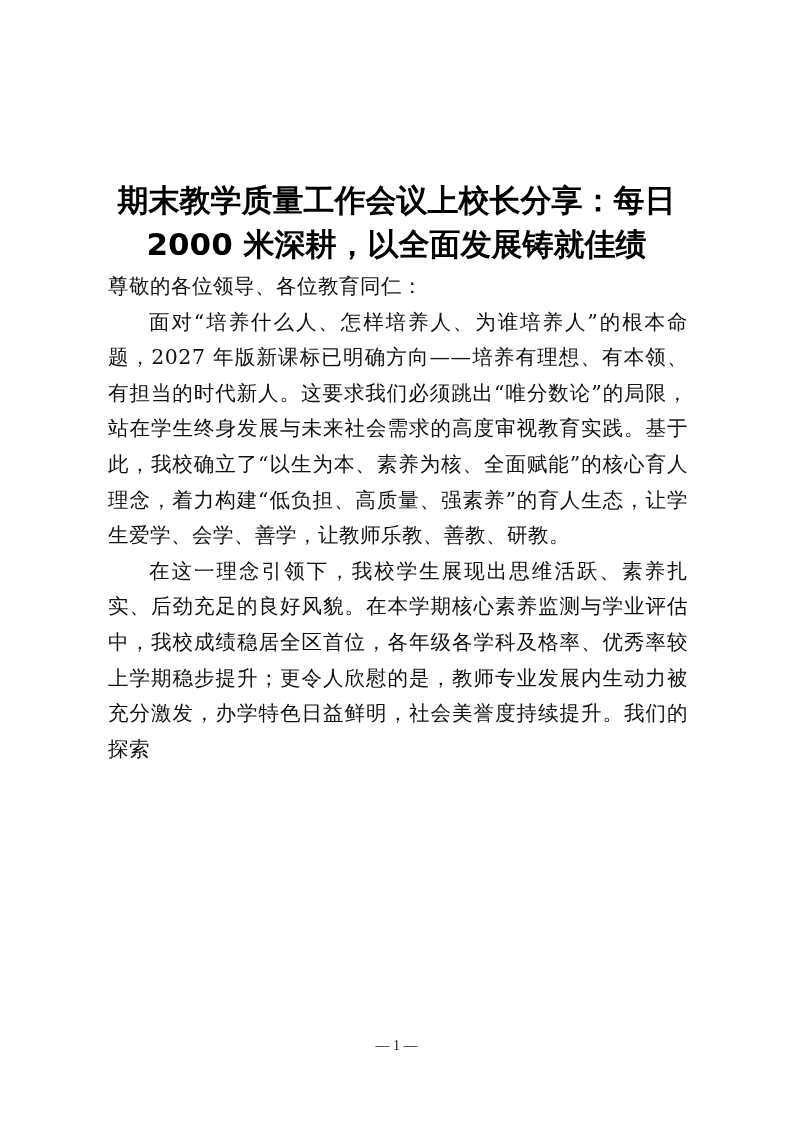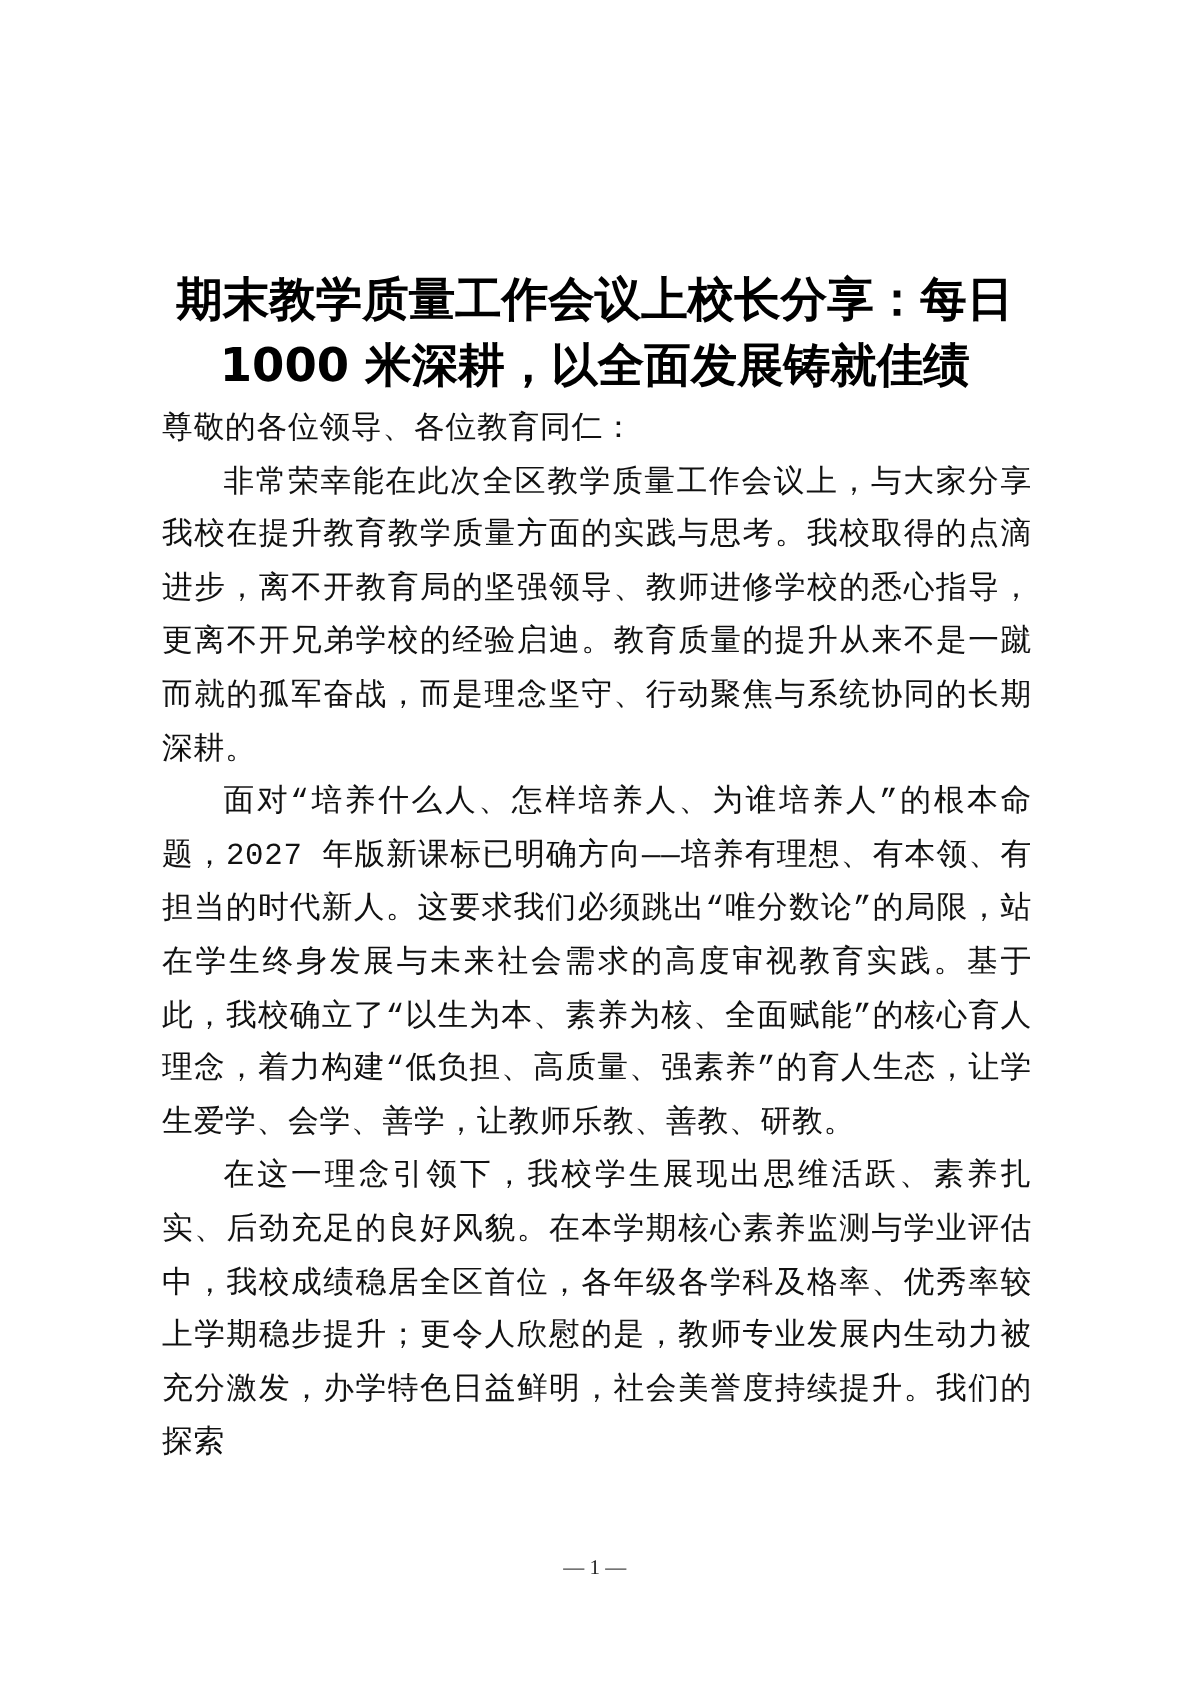--- a/index.html
+++ b/index.html
@@ -1,35 +1,34 @@
 <!DOCTYPE html>
 <html><head>
 <meta charset="utf-8">
 <style>
   html, body { margin: 0; padding: 0; background: #ffffff; }
   body { width: 793px; height: 1122px; position: relative; overflow: hidden;
          font-family: "DejaVu Serif", "Liberation Serif", serif; color: #111; }
   .title { position: absolute; left: 90px; width: 613px; top: 146px; text-align: center;
            font-family: "DejaVu Sans", "Liberation Sans", sans-serif; font-weight: bold;
            font-size: 31px; line-height: 44px; letter-spacing: 0px; color: #000; margin-top: 32px; }
-  .body { position: absolute; left: 108px; width: 580px; top: 269px; font-family: Liberation Mono, monospace; }
+  .body { position: absolute; left: 108px; width: 580px; top: 269px; }
   .p { font-size: 20.5px; line-height: 35.6px; margin: 0; text-align: justify;
        text-align-last: left; letter-spacing: 0.5px; }
   .indent { text-indent: 41px; }
   .footer { position: absolute; top: 1038px; left: 0; width: 793px; text-align: center;
             font-size: 14px; color: #222; font-family: "Liberation Serif", serif; }
 </style>
 </head>
 <body>
 
 <div class="title">
   <div>期末教学质量工作会议上校长分享：每日</div>
-  <div>1000 米深耕，以全面发展铸就佳绩</div>
+  <div>2000 米深耕，以全面发展铸就佳绩</div>
 </div>
 
 <div class="body">
   <p class="p">尊敬的各位领导、各位教育同仁：</p>
-  <p class="p indent">非常荣幸能在此次全区教学质量工作会议上，与大家分享我校在提升教育教学质量方面的实践与思考。我校取得的点滴进步，离不开教育局的坚强领导、教师进修学校的悉心指导，更离不开兄弟学校的经验启迪。教育质量的提升从来不是一蹴而就的孤军奋战，而是理念坚守、行动聚焦与系统协同的长期深耕。</p>
   <p class="p indent">面对“培养什么人、怎样培养人、为谁培养人”的根本命题，2027 年版新课标已明确方向——培养有理想、有本领、有担当的时代新人。这要求我们必须跳出“唯分数论”的局限，站在学生终身发展与未来社会需求的高度审视教育实践。基于此，我校确立了“以生为本、素养为核、全面赋能”的核心育人理念，着力构建“低负担、高质量、强素养”的育人生态，让学生爱学、会学、善学，让教师乐教、善教、研教。</p>
   <p class="p indent">在这一理念引领下，我校学生展现出思维活跃、素养扎实、后劲充足的良好风貌。在本学期核心素养监测与学业评估中，我校成绩稳居全区首位，各年级各学科及格率、优秀率较上学期稳步提升；更令人欣慰的是，教师专业发展内生动力被充分激发，办学特色日益鲜明，社会美誉度持续提升。我们的探索</p>
 </div>
 
 <div class="footer">— 1 —</div>
 
 </body></html>

